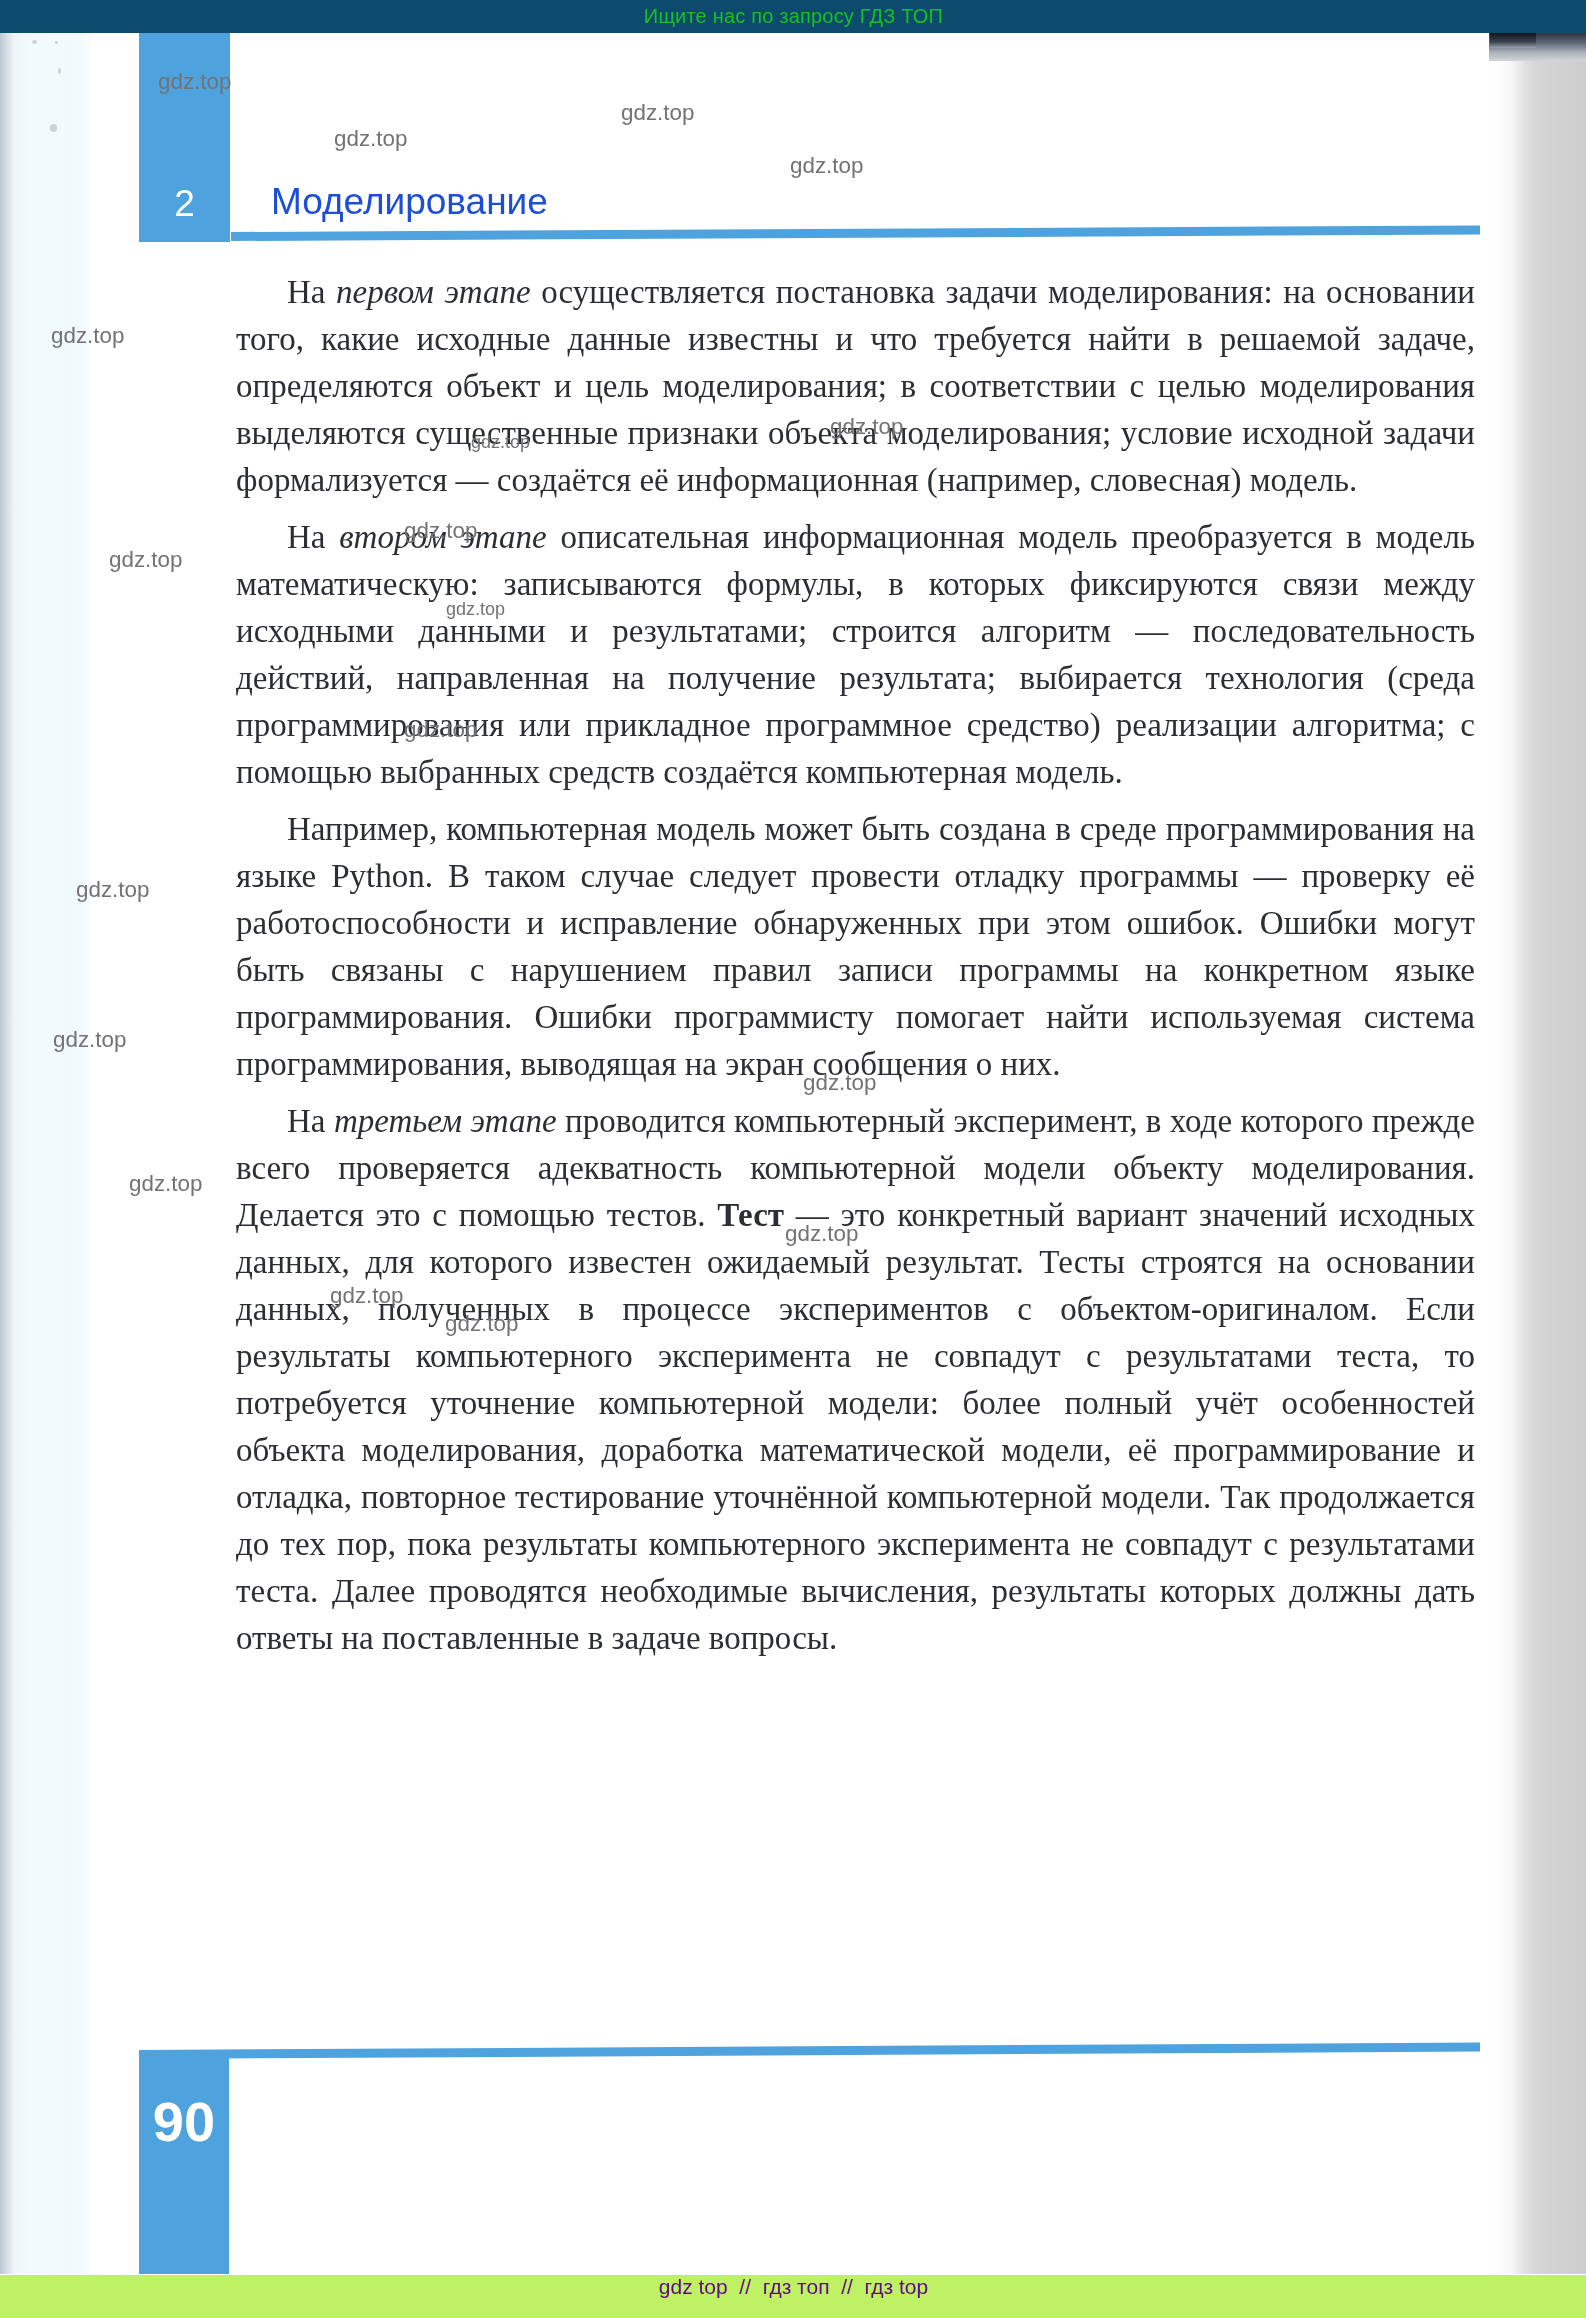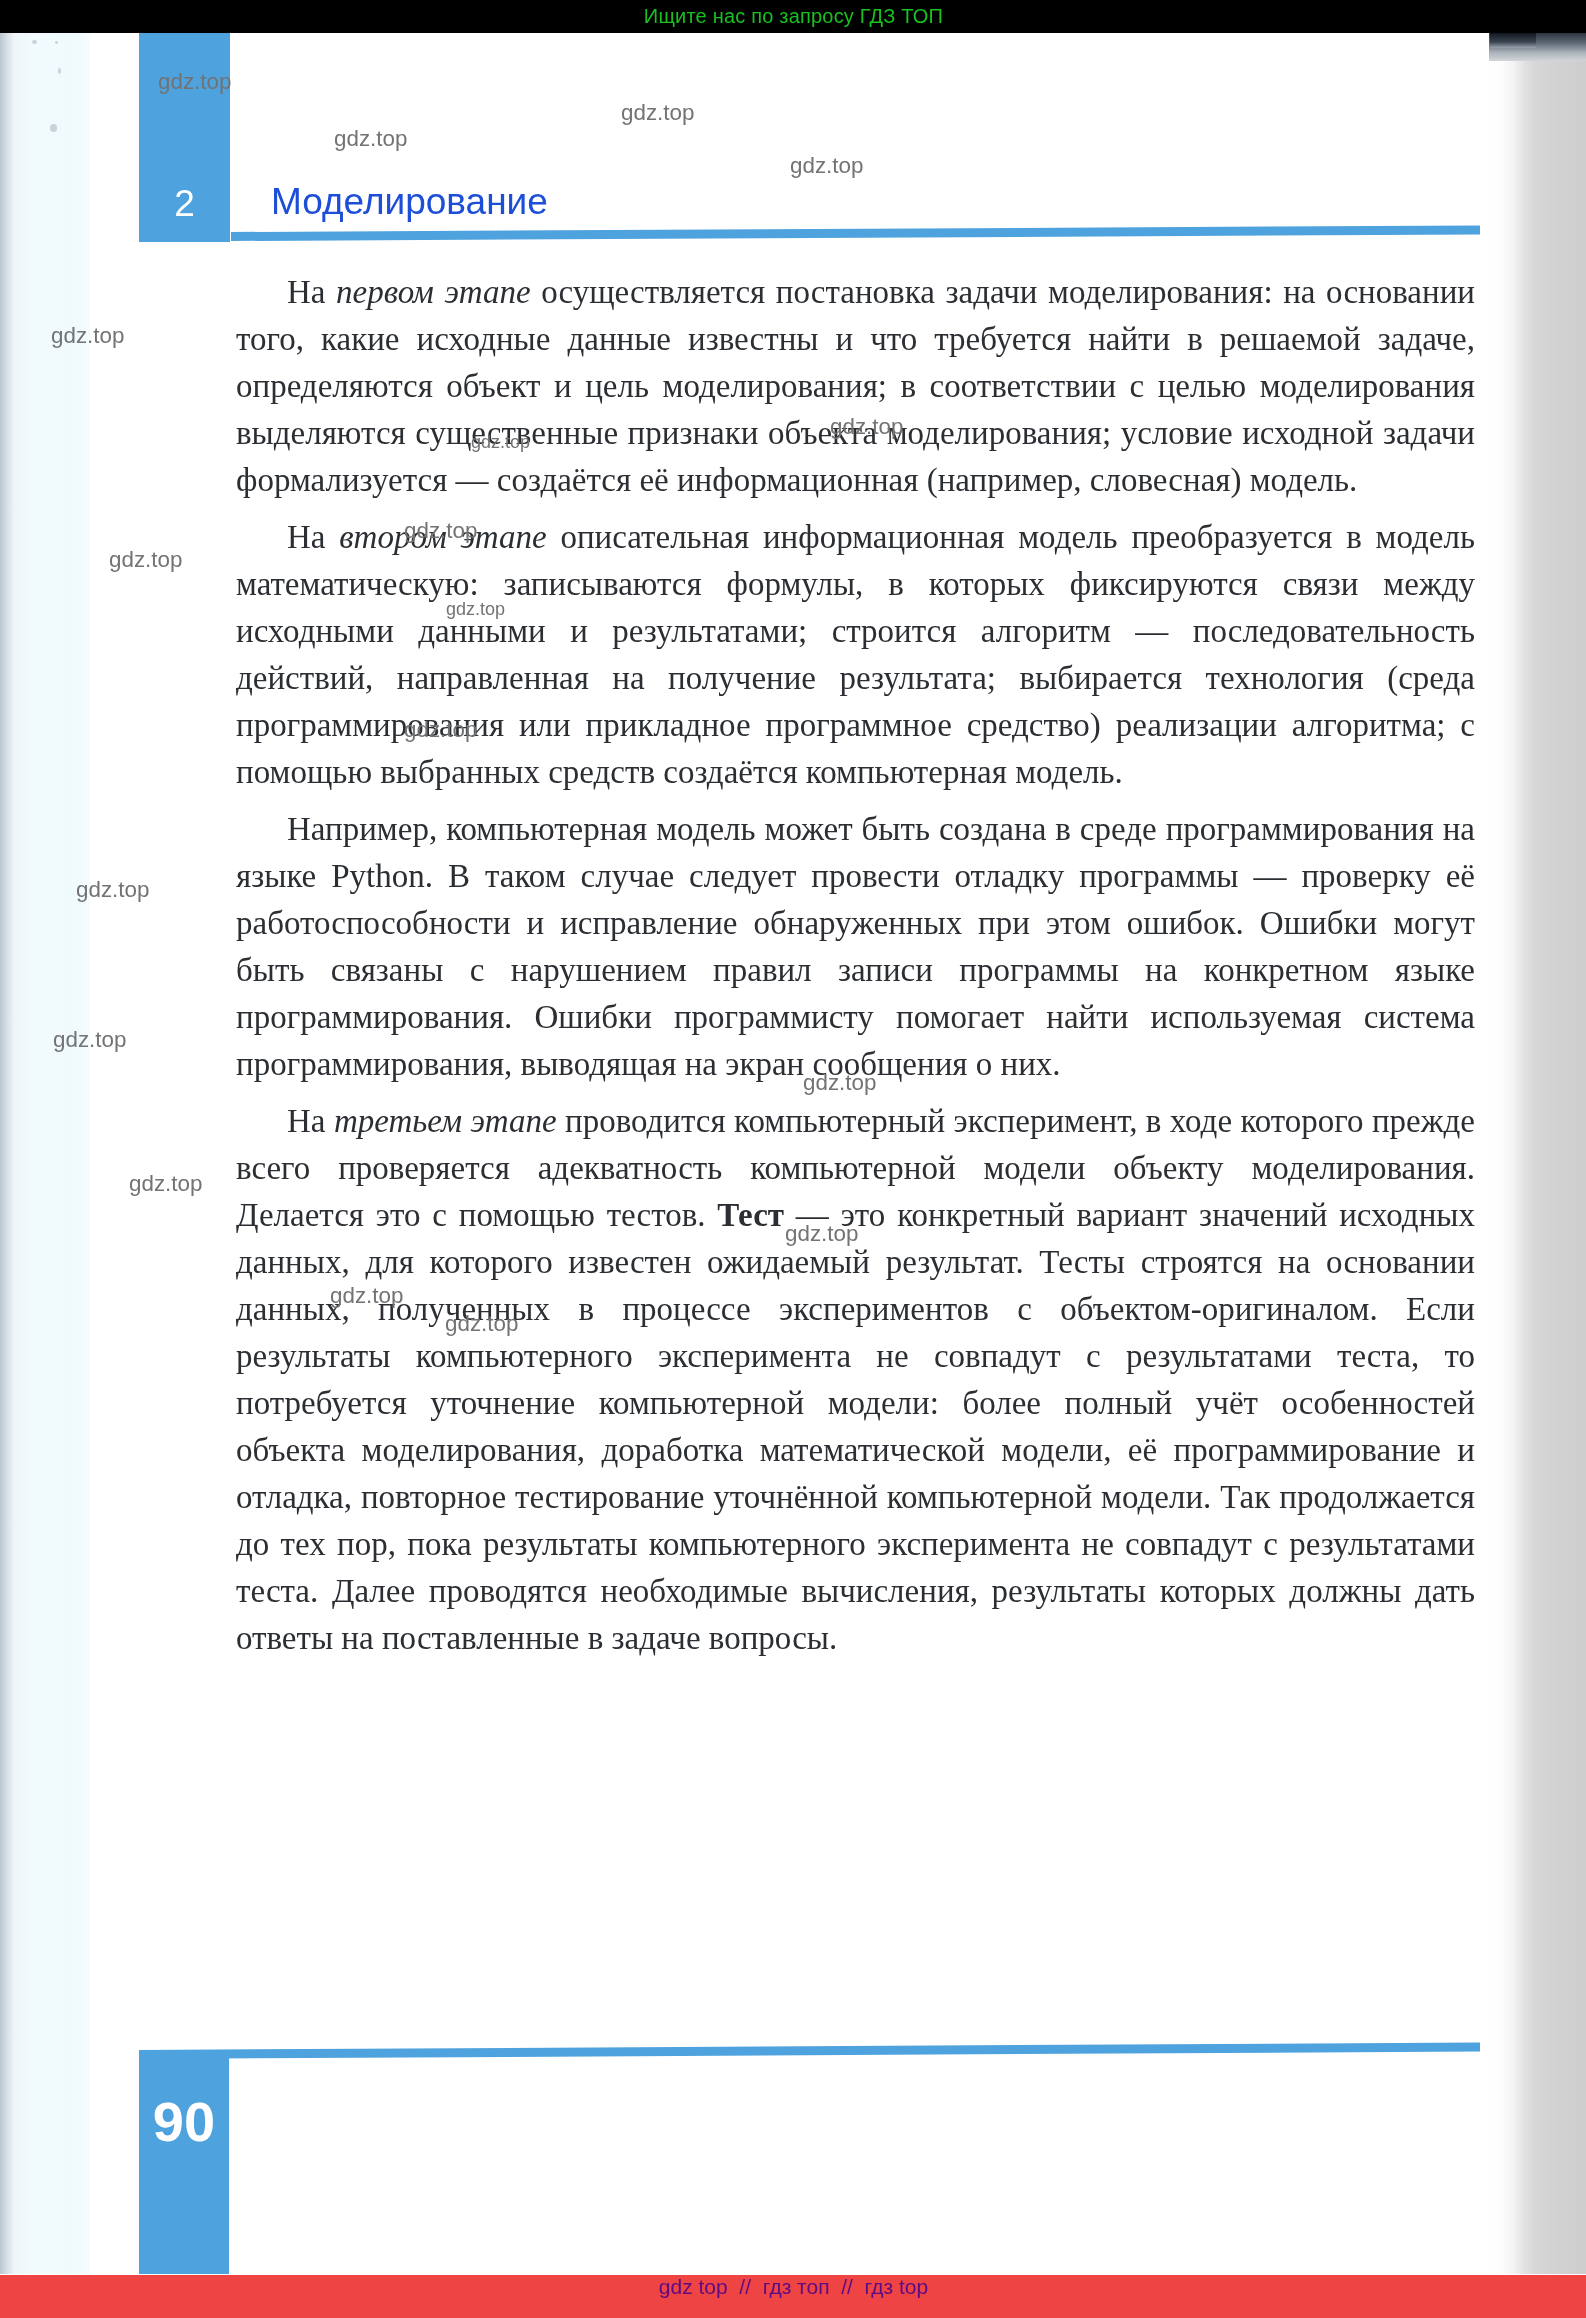--- a/index.html
+++ b/index.html
@@ -17,42 +17,42 @@
 
   
   #promo-banner {
     position: absolute;
     top: 0; left: 0;
     width: 1587px;
     height: 33px;
     display: flex;
     align-items: center;
     justify-content: center;
-    background: #000000;
+    background: #0c4a6e;
     z-index: 40;
   }
   #promo-banner .txt {
     font-family: "Liberation Sans", sans-serif;
     font-size: 20px;
     color: #17c11f;
     letter-spacing: 0.2px;
     white-space: nowrap;
   }
 
   
   #footer-promo {
     position: absolute;
     left: 0;
     top: 2275px;
     width: 1587px;
     height: 44px;
     display: flex;
     align-items: flex-start;
     justify-content: center;
-    background: #ef4444;
+    background: #bef264;
     z-index: 40;
   }
   #footer-promo .txt {
     font-family: "Liberation Sans", sans-serif;
     font-size: 21px;
     color: #5c0b84;
     white-space: pre;
   }
 
   

